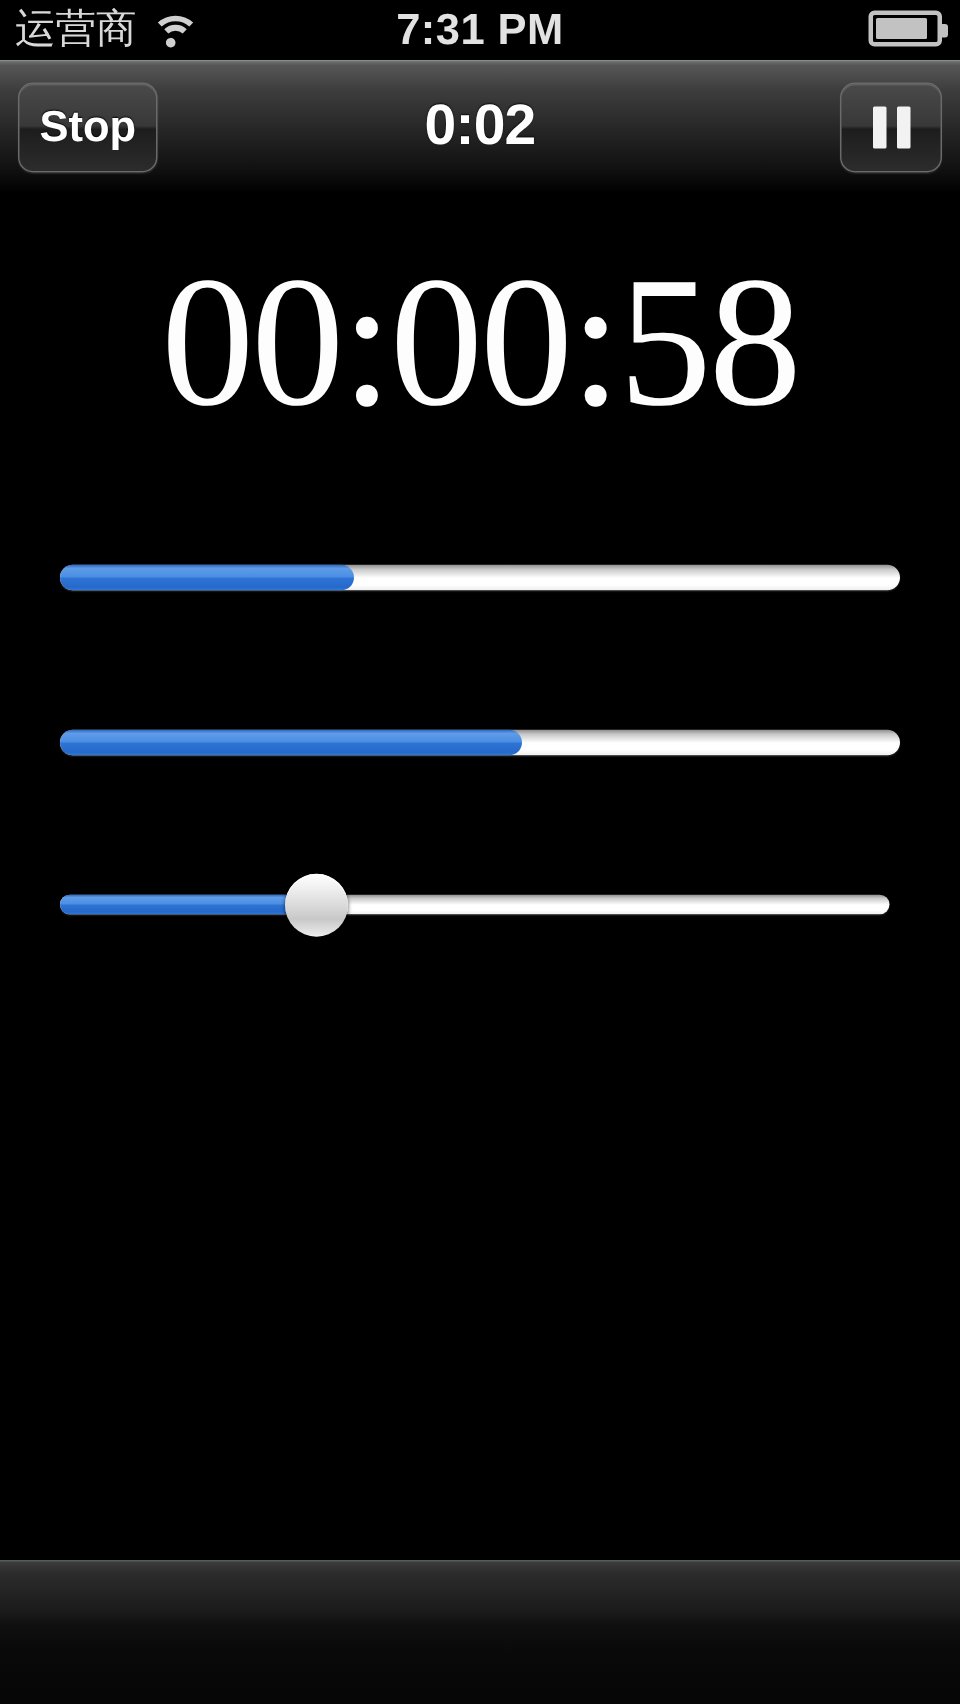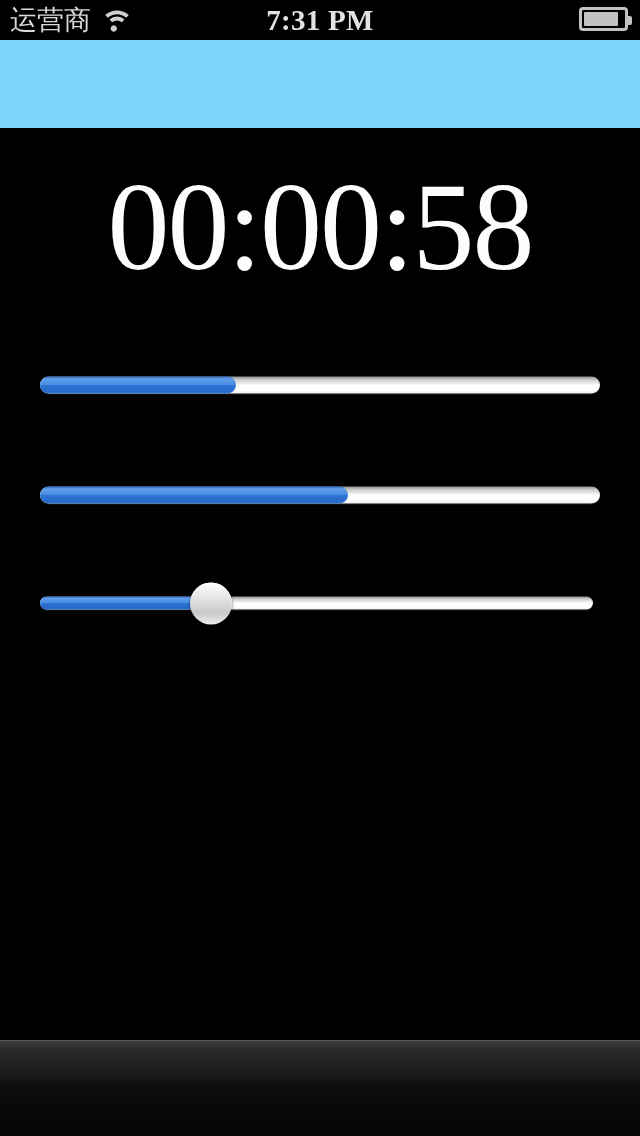--- a/index.html
+++ b/index.html
@@ -10,21 +10,21 @@
     height: 1136px;
     background: #000;
     font-family: "Liberation Sans", "DejaVu Sans", sans-serif;
     overflow: hidden;
   }
 
   .phone {
     position: relative;
     width: 640px;
     height: 1136px;
-    background: #7dd3fc;
+    background: #14532d;
     overflow: hidden;
   }
 
   
   .status-bar {
     position: absolute;
     top: 0; left: 0;
     width: 640px;
     height: 40px;
     background: #000;
@@ -44,21 +44,20 @@
     line-height: 30px;
     letter-spacing: 0px;
     font-family: "DejaVu Sans", sans-serif;
   }
   .wifi-icon { width: 32px; height: 24px; display: block; }
   .status-center {
     position: absolute;
     left: 0; right: 0;
     text-align: center;
     pointer-events: none;
-    font-family: Liberation Serif, serif;
   }
   .status-time {
     color: #e2e2e2;
     font-size: 29px;
     font-weight: bold;
     letter-spacing: 0.3px;
   }
   .status-right {
     position: absolute;
     right: 12px;
@@ -349,20 +348,32 @@
     <div class="status-center">
       <span class="status-time">7:31 PM</span>
     </div>
     <div class="status-right">
       <span class="battery">
         <span class="battery-fill" id="battery-fill" style="width: calc(88% - 3.52px);"></span>
       </span>
     </div>
   </div>
 
+  <div class="nav-bar">
+    <div class="nav-btn nav-btn-stop">
+      <span>Stop</span>
+    </div>
+    <div class="nav-title">0:02</div>
+    <div class="nav-btn nav-btn-pause">
+      <span class="pause-glyph">
+        <i></i>
+          <i></i>
+      </span>
+    </div>
+  </div>
 
   <div class="main-area">
 
     <div class="big-timer">00:00:58</div>
 
     <div class="slider-row s1">
       <div class="slider type-a">
         <div class="track-bg"></div>
         <div class="track-fill" style="width: 35%;"></div>
       </div>

